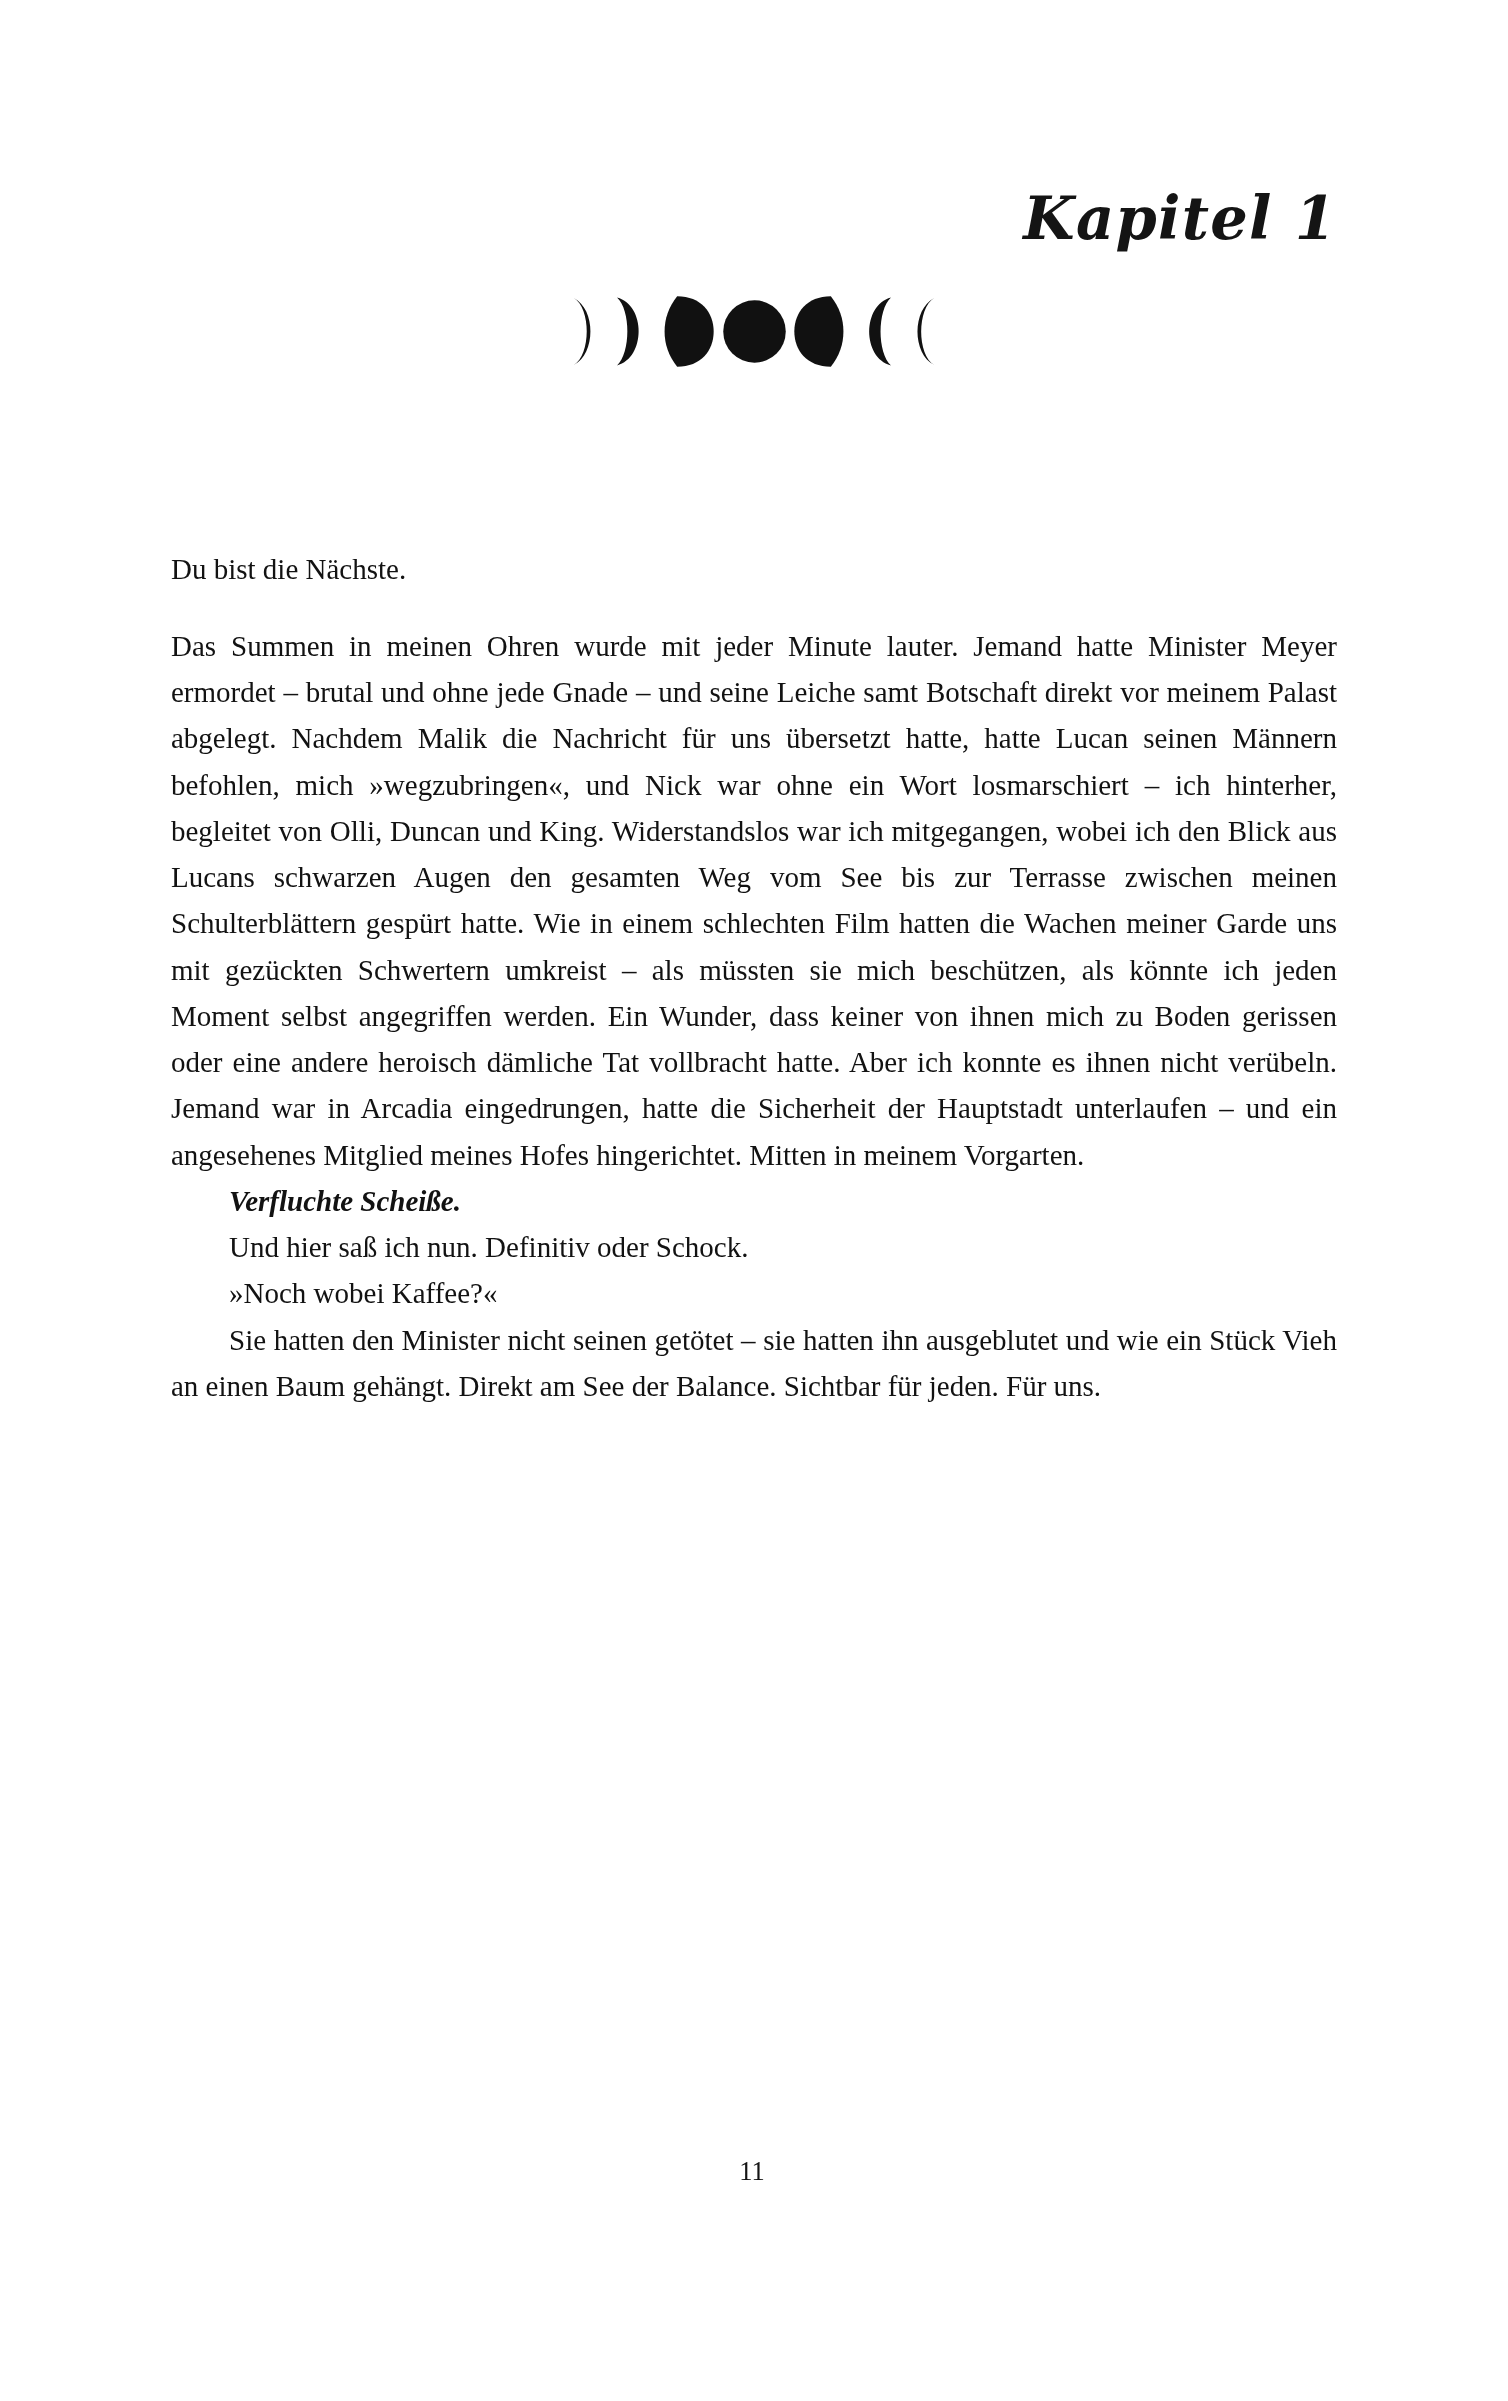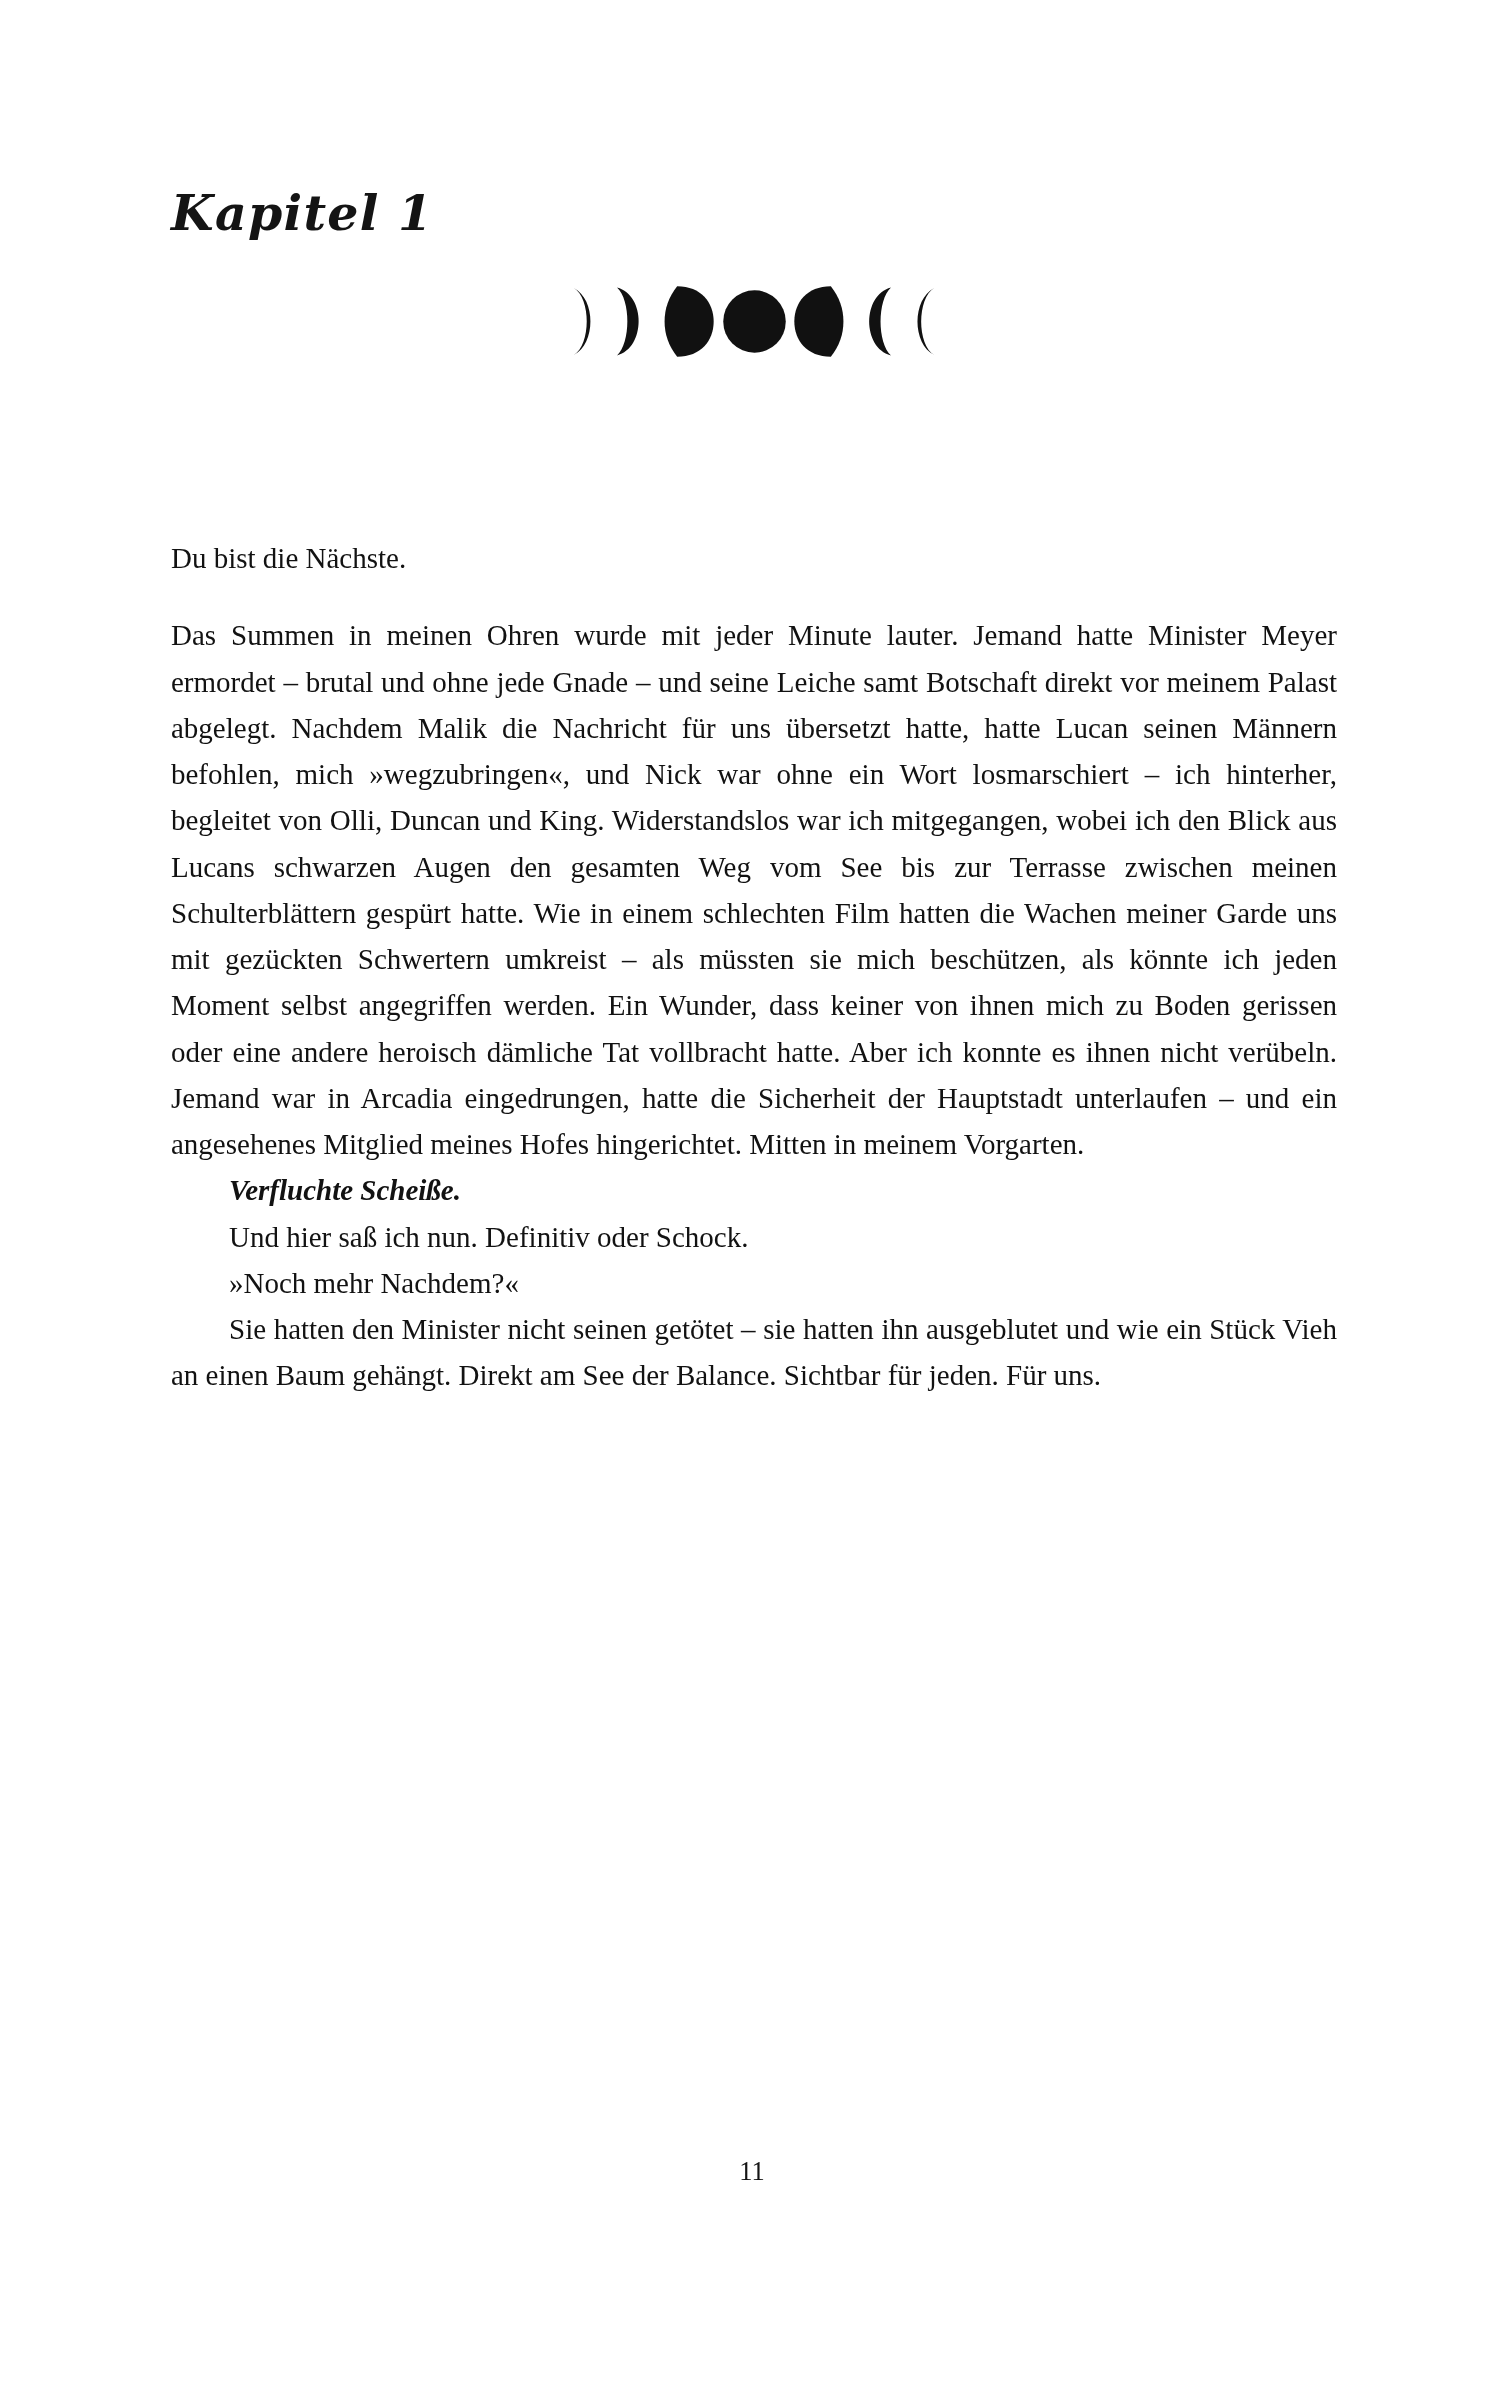--- a/index.html
+++ b/index.html
@@ -28,24 +28,24 @@
     position: absolute;
     left: 171px;
     top: 0;
     width: 1166px;
     height: 2401px;
   }
 
   
   .chapter-heading {
     margin-top: 189px;
-    text-align: left;
+    text-align: right;
     font-family: "DejaVu Serif", serif;
     font-style: italic;
-    font-size: 49px;
+    font-size: 59px;
     letter-spacing: 1.3px;
     color: #141414;
     line-height: 1.0;
   }
 
   
   .ornament {
     margin-top: 39px;
     display: flex;
     justify-content: center;
@@ -148,21 +148,21 @@
 
     <div class="body-text">
       <p class="epigraph">Du bist die Nächste.</p>
 
       <p class="first-para">Das Summen in meinen Ohren wurde mit jeder Minute lauter. Jemand hatte Minister Meyer ermordet – brutal und ohne jede Gnade – und seine Leiche samt Botschaft direkt vor meinem Palast abgelegt. Nachdem Malik die Nachricht für uns übersetzt hatte, hatte Lucan seinen Männern befohlen, mich »wegzubringen«, und Nick war ohne ein Wort losmarschiert – ich hinterher, begleitet von Olli, Duncan und King. Widerstandslos war ich mitgegangen, wobei ich den Blick aus Lucans schwarzen Augen den gesamten Weg vom See bis zur Terrasse zwischen meinen Schulterblättern gespürt hatte. Wie in einem schlechten Film hatten die Wachen meiner Garde uns mit gezückten Schwertern umkreist – als müssten sie mich beschützen, als könnte ich jeden Moment selbst angegriffen werden. Ein Wunder, dass keiner von ihnen mich zu Boden gerissen oder eine andere heroisch dämliche Tat vollbracht hatte. Aber ich konnte es ihnen nicht verübeln. Jemand war in Arcadia eingedrungen, hatte die Sicherheit der Hauptstadt unterlaufen – und ein angesehenes Mitglied meines Hofes hingerichtet. Mitten in meinem Vorgarten.</p>
 
       <p class="indented italic-line">Verfluchte Scheiße.</p>
 
       <p class="indented">Und hier saß ich nun. Definitiv oder Schock.</p>
 
-      <p class="indented">»Noch mehr Nachdem?«</p>
+      <p class="indented">»Noch wobei Kaffee?«</p>
 
       <p class="indented-justified">Sie hatten den Minister nicht seinen getötet – sie hatten ihn ausgeblutet und wie ein Stück Vieh an einen Baum gehängt. Direkt am See der Balance. Sichtbar für jeden. Für uns.</p>
     </div>
 
   </div>
 
   <div class="folio">11</div>
 </div>
 
 

